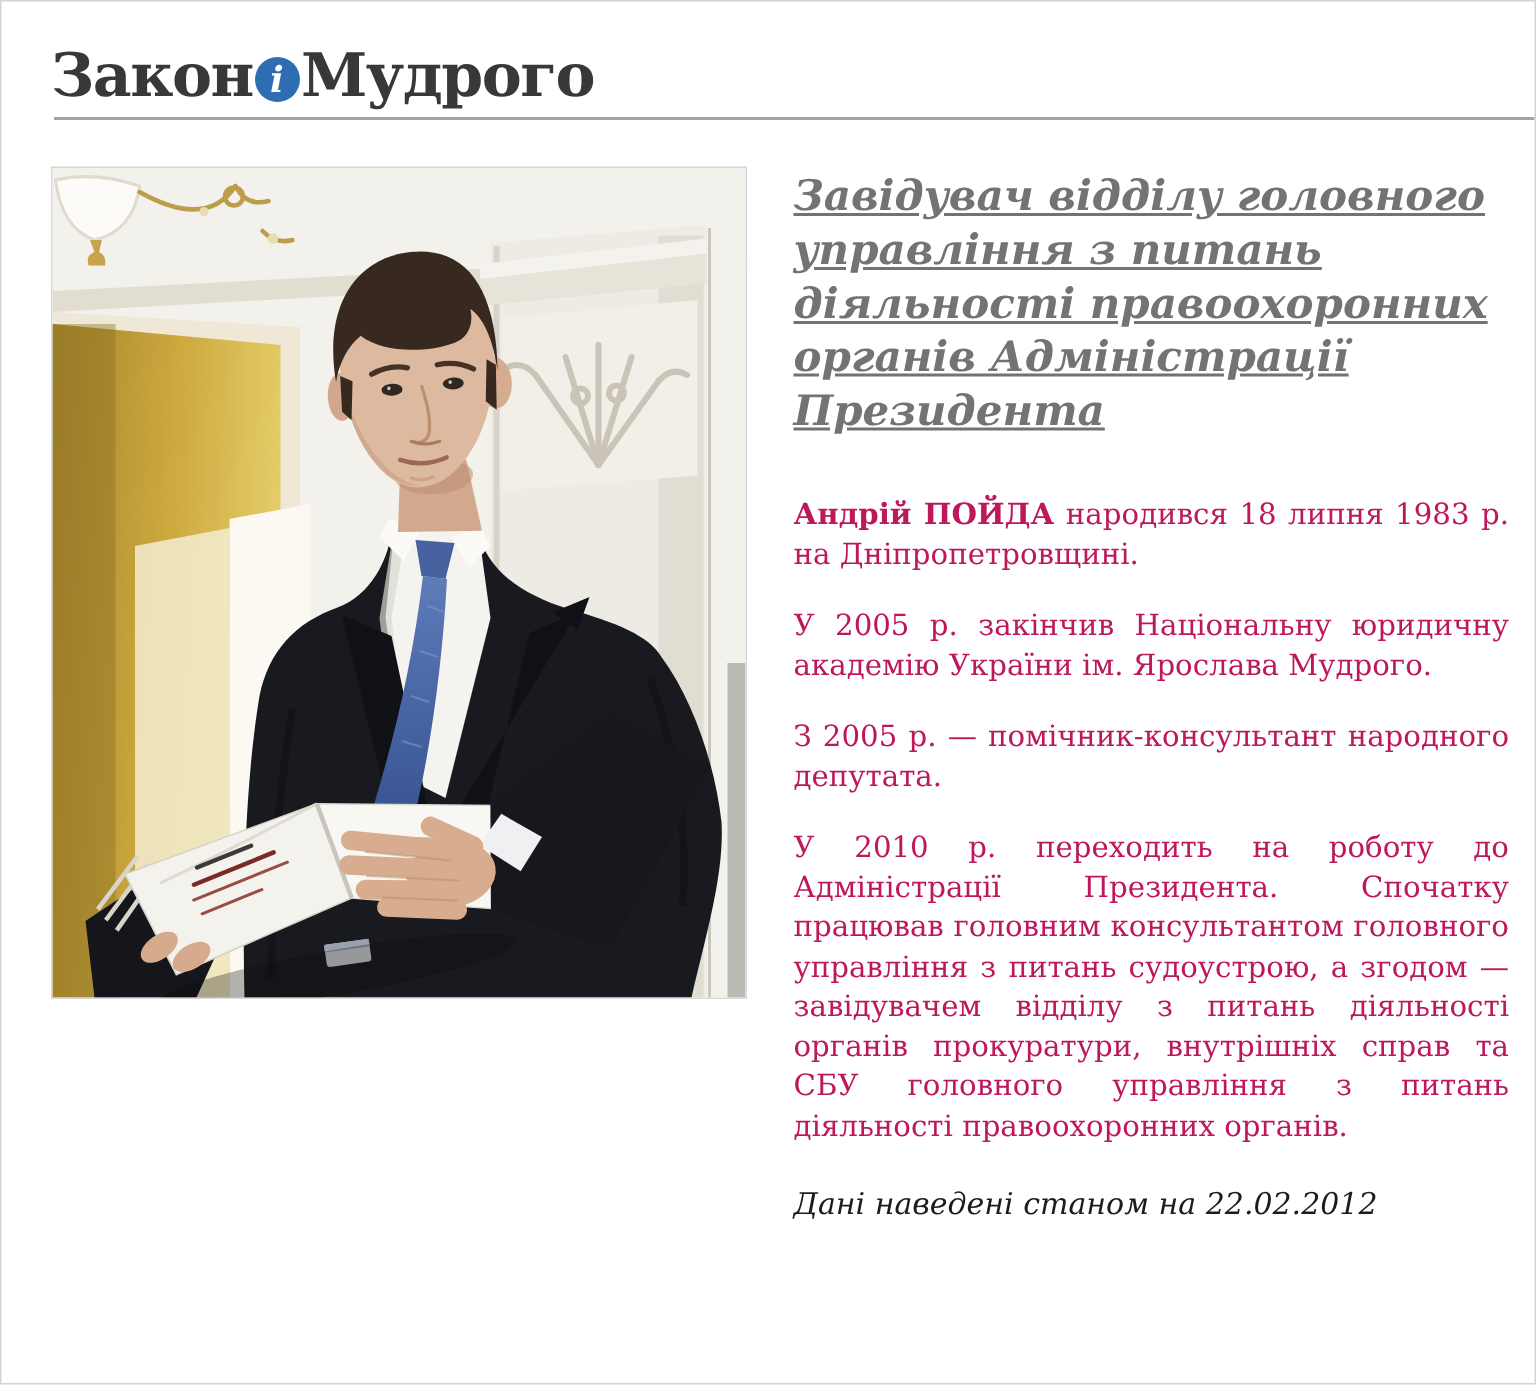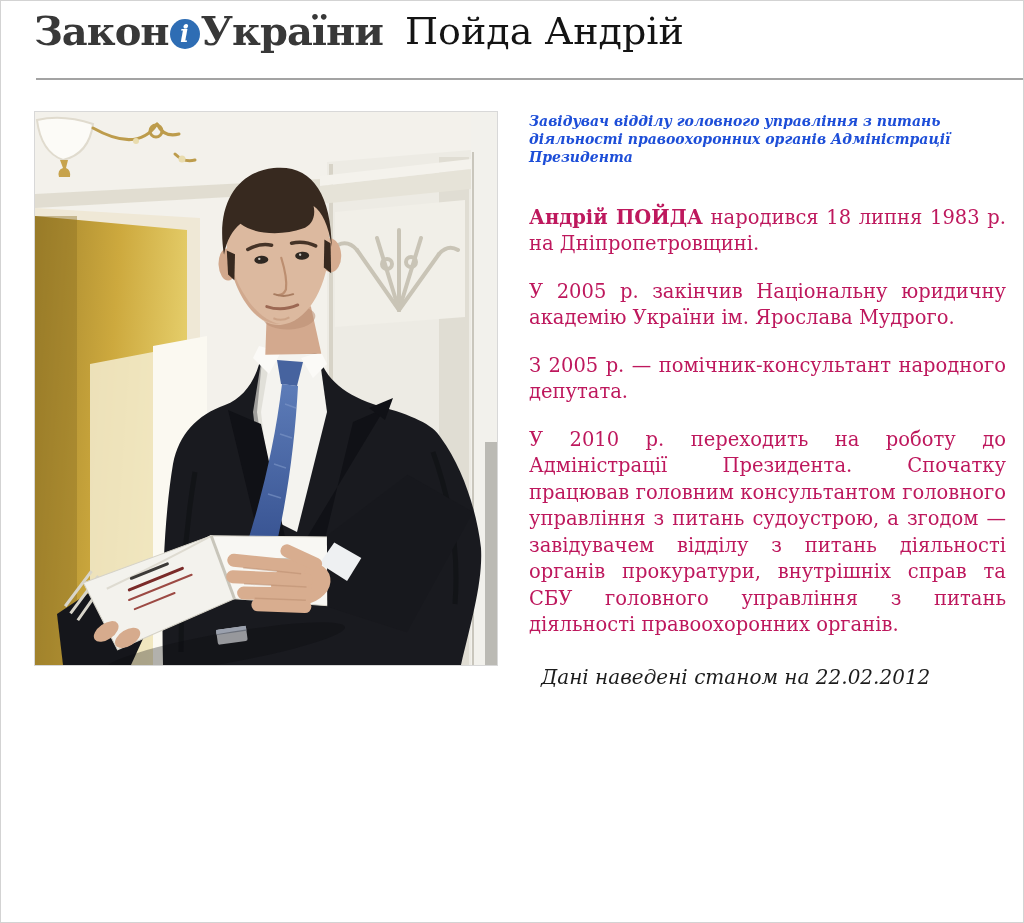--- a/index.html
+++ b/index.html
@@ -6,22 +6,22 @@
   body{
     width:1022px;height:921px;
     border:1px solid #d3d3d3;
     position:relative;
     font-family:"DejaVu Serif", serif;
     color:#1a1a1a;
     overflow:hidden;
   }
   
   .header{
-    position:absolute;left:33px;top:6px;right:0;
-    display:flex;align-items:center;
+    position:absolute;left:33px;top:26px;right:0;
+    display:flex;align-items:flex-start;
   }
   .logo{
     font-size:40px;font-weight:bold;color:#383838;
     letter-spacing:-1px;white-space:nowrap;cursor:pointer;
   }
   .logo .circ{
     display:inline-flex;align-items:center;justify-content:center;
     width:30px;height:30px;border-radius:50%;
     background:#2e6db4;color:#fff;
     font-style:italic;font-weight:bold;font-size:24px;
@@ -43,44 +43,44 @@
     border:1px solid #d8d8d8;
     box-sizing:content-box;
     background:#f3f1eb;
   }
   .photo svg{display:block;}
   
   .col{
     position:absolute;left:528px;top:112px;width:477px;
   }
   .position-heading{
-    font-size:14px;font-weight:bold;font-style:italic;
-    line-height:1.28;color:#1d4ed8;
+    font-size:28px;font-weight:bold;font-style:italic;
+    line-height:1.28;color:#737373;
     margin:0 0 38px 0;
+    text-decoration:underline;
   }
   .bio{
     font-size:19.5px;line-height:1.36;text-align:justify;
     margin:0 0 21px 0;color:#be185d;
   }
   .bio strong{font-weight:bold;}
   .footer-note{
     font-style:italic;font-size:20px;color:#1c1c1c;
-    margin:26px 0 0 12px;
+    margin:26px 0 0 0;
   }
 </style>
 </head>
 <body>
 
 <div class="header">
   <div class="logo">
     <span>Закон</span><span class="circ">
         <span>і</span>
-      </span><span>України</span>
+      </span><span>Мудрого</span>
   </div>
-  <div class="page-title">Пойда Андрій</div>
 </div>
 <hr class="header-rule">
 
 <div class="photo">
   <svg viewBox="0 0 462 553" width="462" height="553" xmlns="http://www.w3.org/2000/svg">
     <defs>
       <linearGradient id="gWall" x1="0" y1="0" x2="1" y2="0.2">
         <stop offset="0" stop-color="#a3842c"></stop>
         <stop offset="0.55" stop-color="#cda93e"></stop>
         <stop offset="1" stop-color="#e4cc68"></stop>

